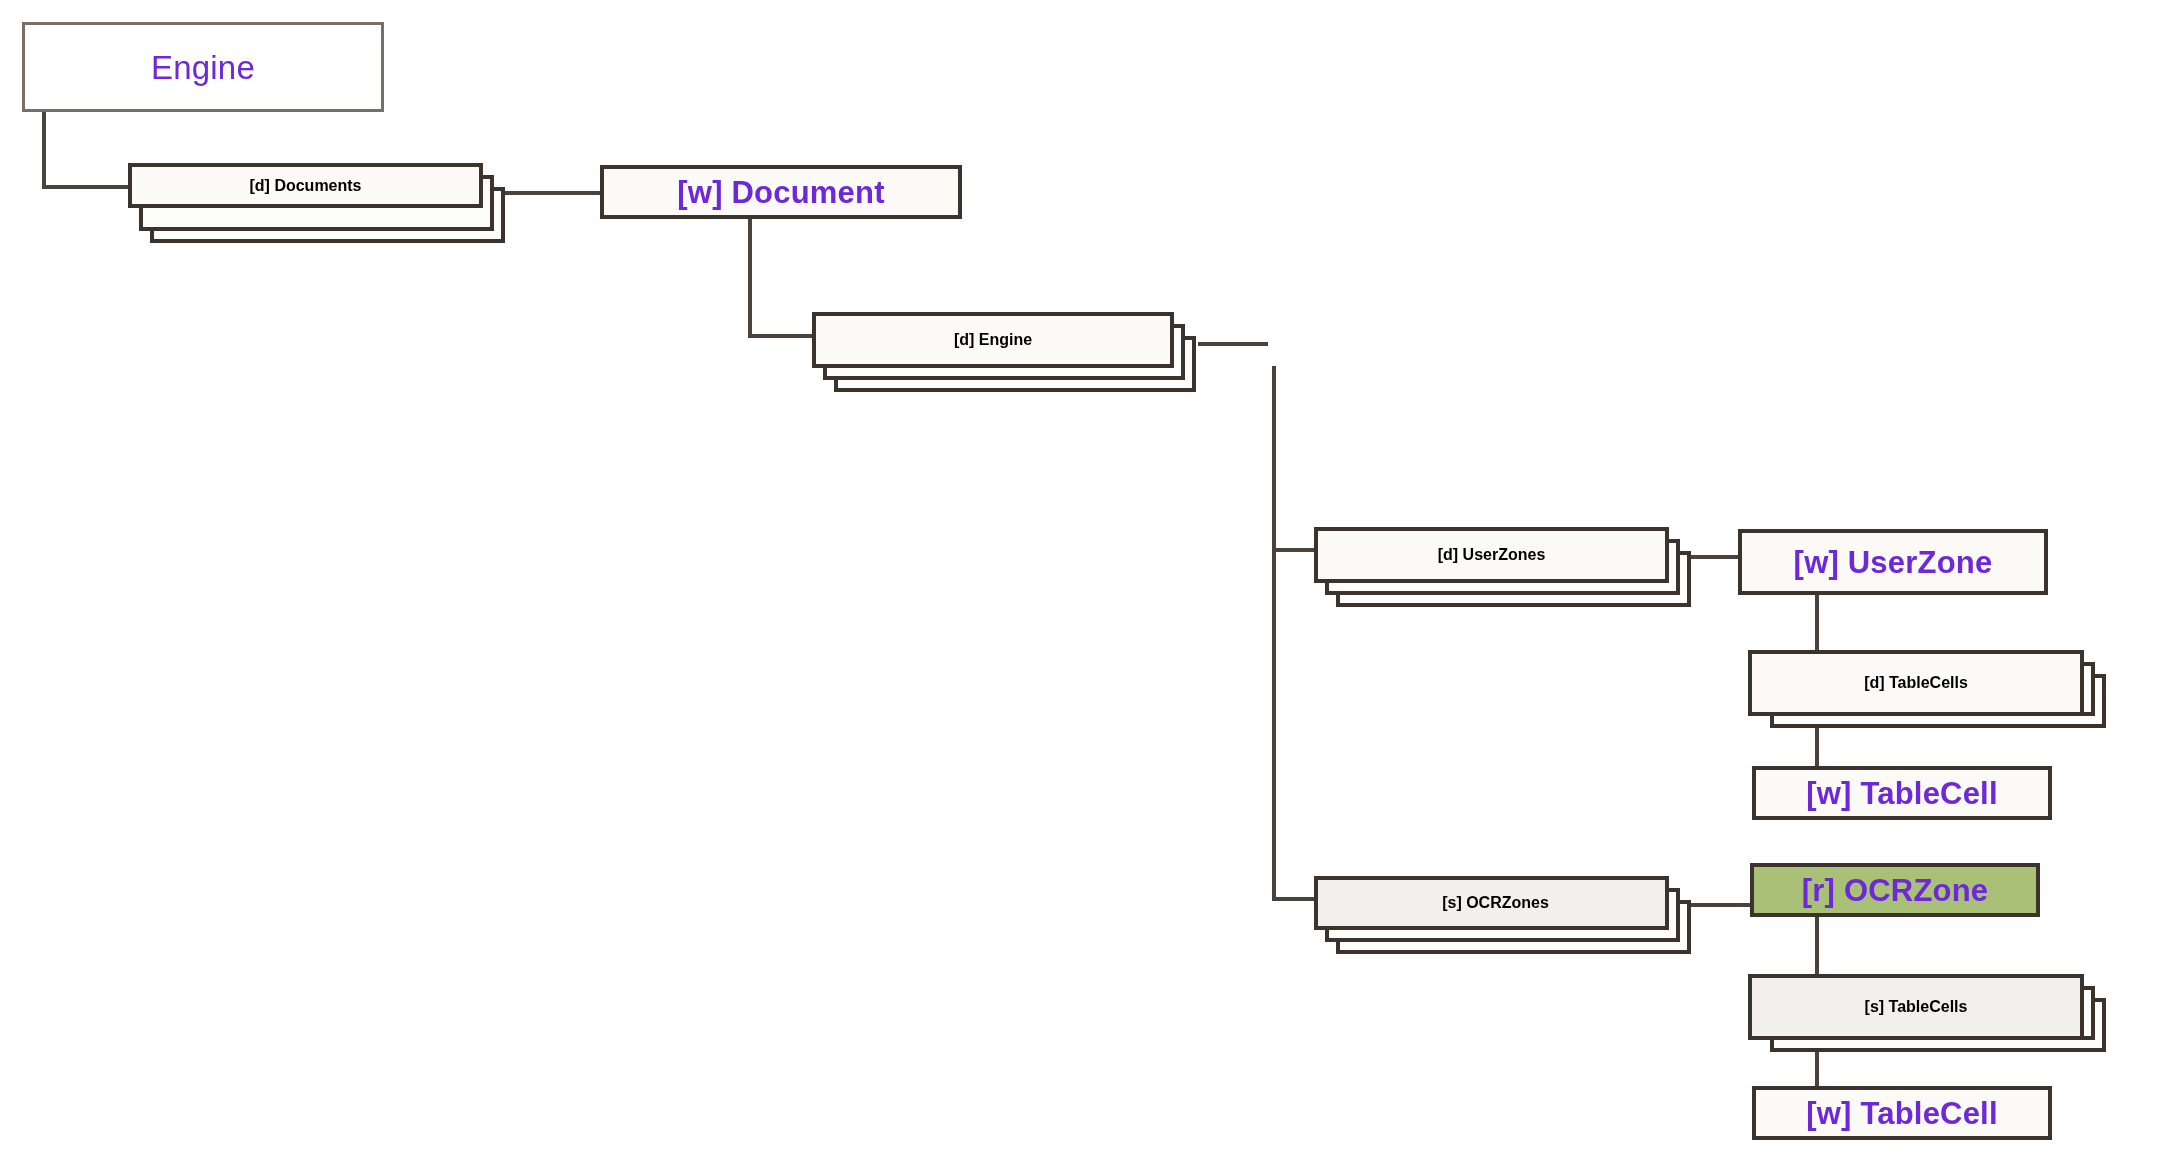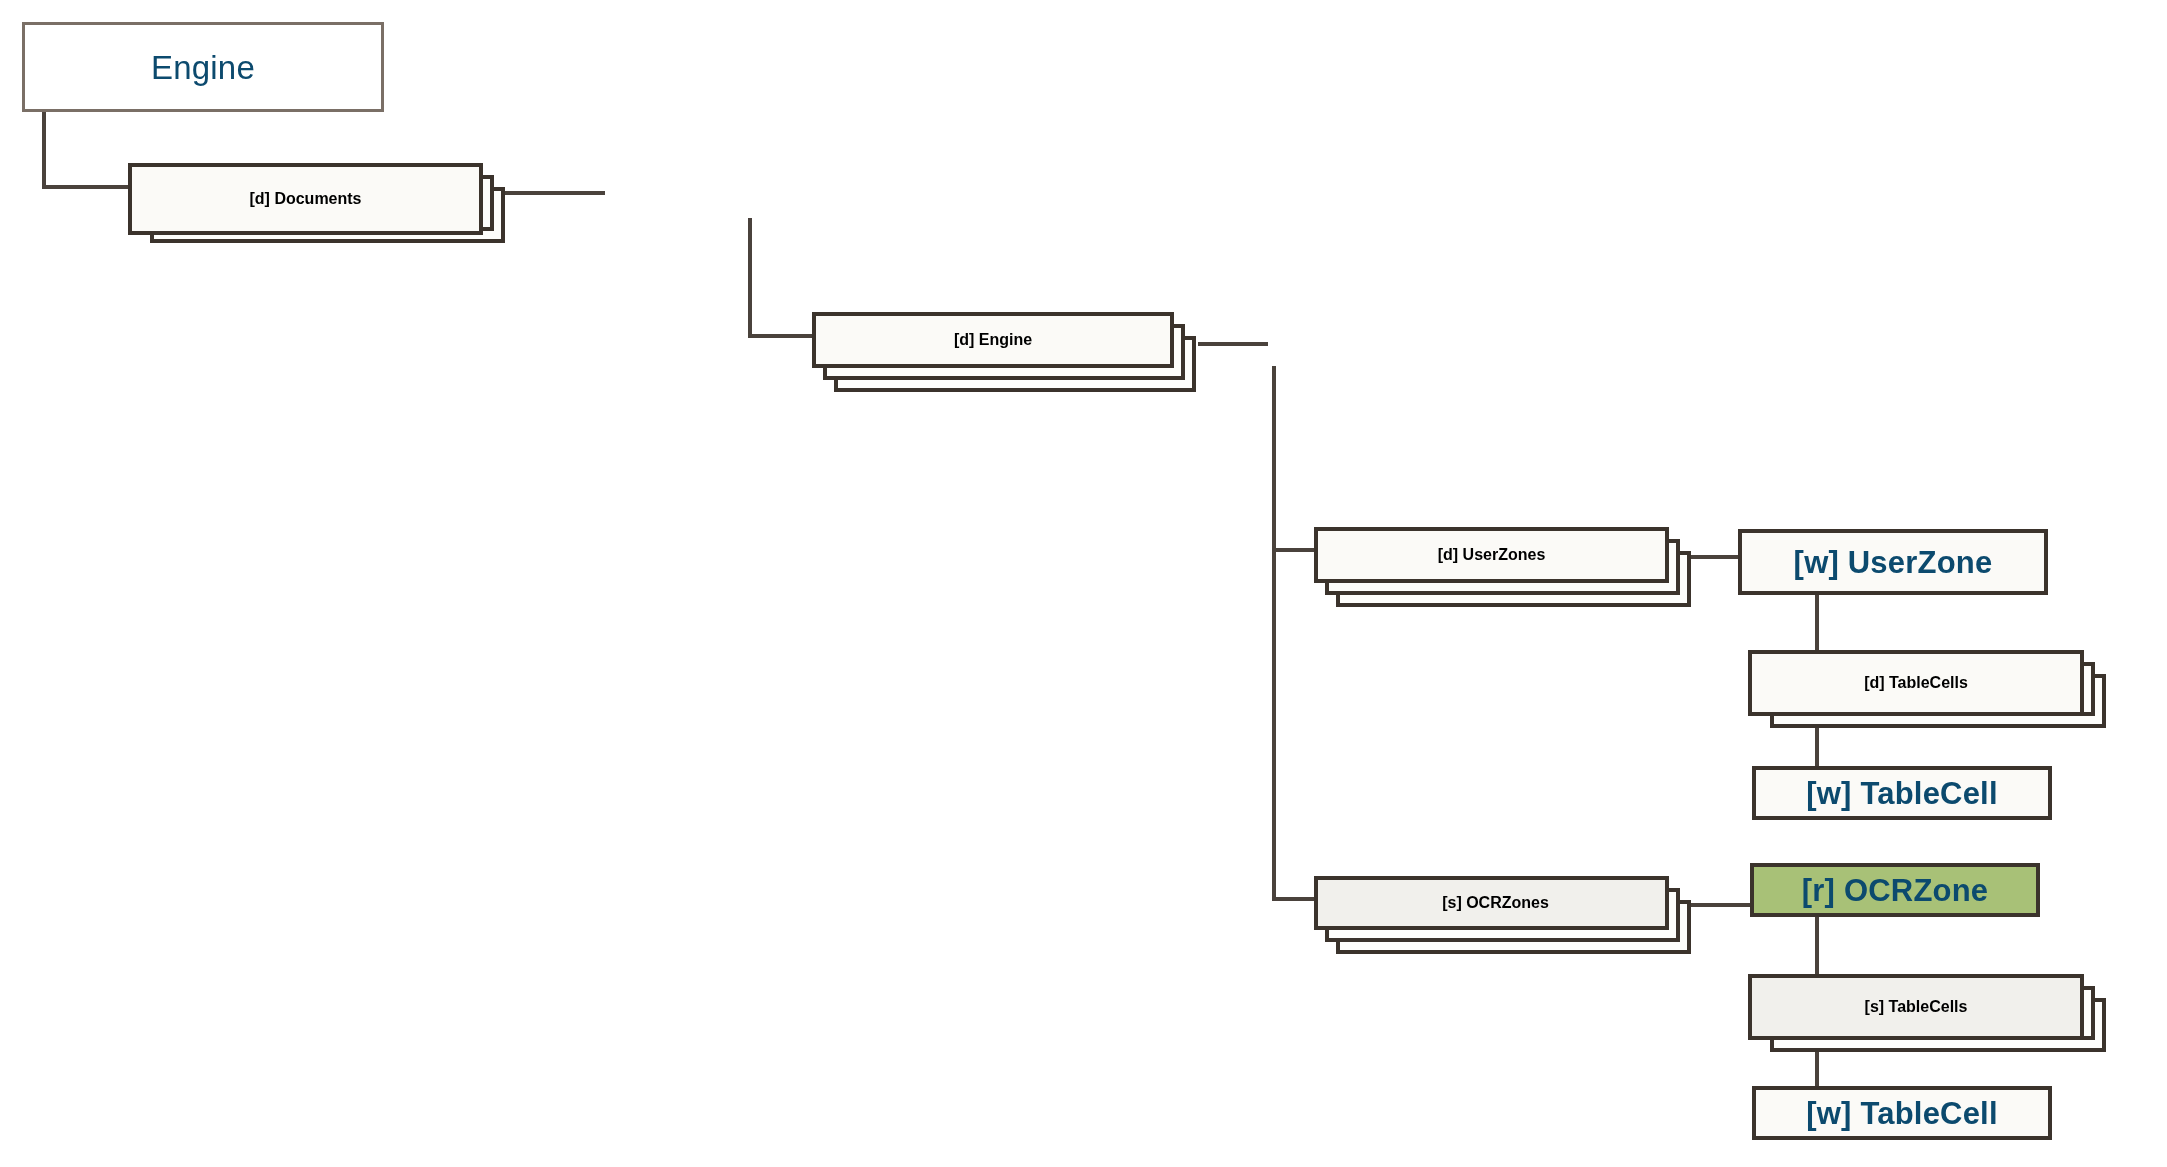--- a/index.html
+++ b/index.html
@@ -30,21 +30,21 @@
   .node {
     position: absolute;
     box-sizing: border-box;
     display: flex;
     align-items: center;
     justify-content: center;
   }
   .node .label {
     font-size: 31px;
     line-height: 1;
-    color: #0c4a6e;
+    color: #6d28d9;
     white-space: nowrap;
     letter-spacing: 0.2px;
   }
 
   
   .node.root {
     background: #ffffff;
     border: 3px solid #7a6f66;
   }
   .node.root .label {
@@ -118,25 +118,28 @@
 
   <div class="line v" style="left:1815px; top:1028px; height:60px;"></div>
 
   <div class="node root" style="left:22px; top:22px; width:362px; height:90px;">
     <span class="label">Engine</span>
   </div>
 
   <div class="stack" style="left:128px; top:163px; width:355px; height:56px;">
     <div class="sheet back2" style="width:355px; height:56px;"></div>
     <div class="sheet back1" style="width:355px; height:56px;"></div>
-    <div class="sheet front" style="width:355px; height:72px;">
+    <div class="sheet front" style="width:355px; height:45px;">
       <span class="label">[d] Documents</span>
     </div>
   </div>
 
+  <div class="node single" style="left:600px; top:165px; width:362px; height:54px;">
+    <span class="label">[w] Document</span>
+  </div>
 
   <div class="stack" style="left:812px; top:312px; width:362px; height:56px;">
     <div class="sheet back2" style="width:362px; height:56px;"></div>
     <div class="sheet back1" style="width:362px; height:56px;"></div>
     <div class="sheet front" style="width:362px; height:56px;">
       <span class="label">[d] Engine</span>
     </div>
   </div>
 
 

